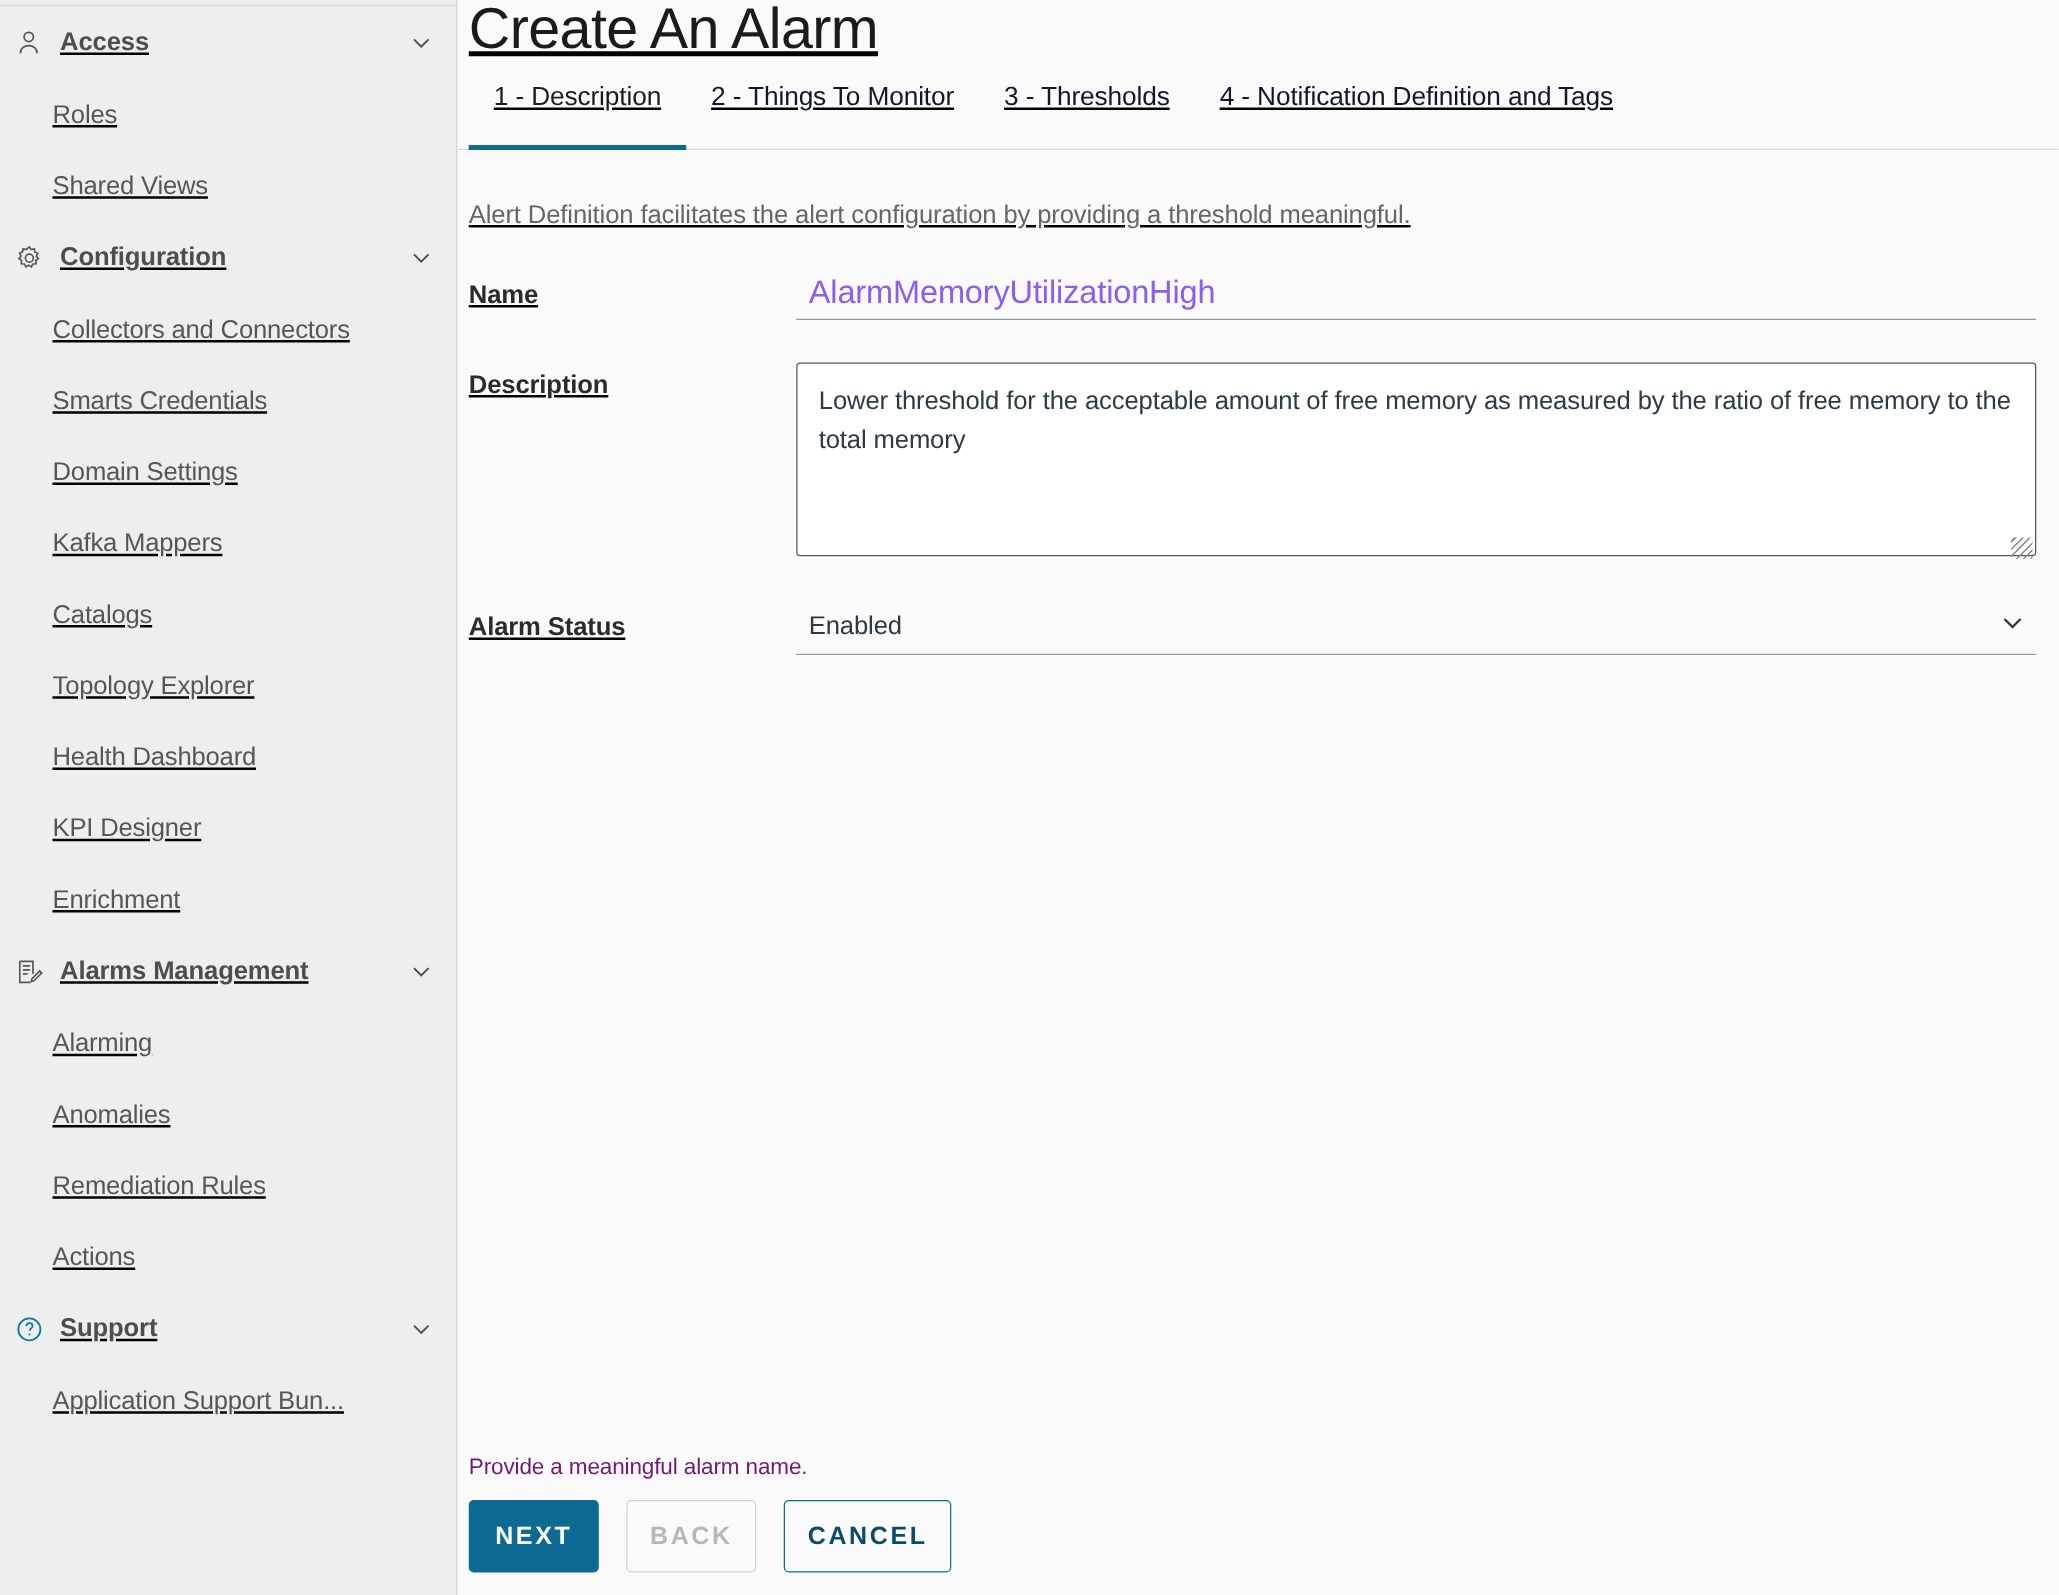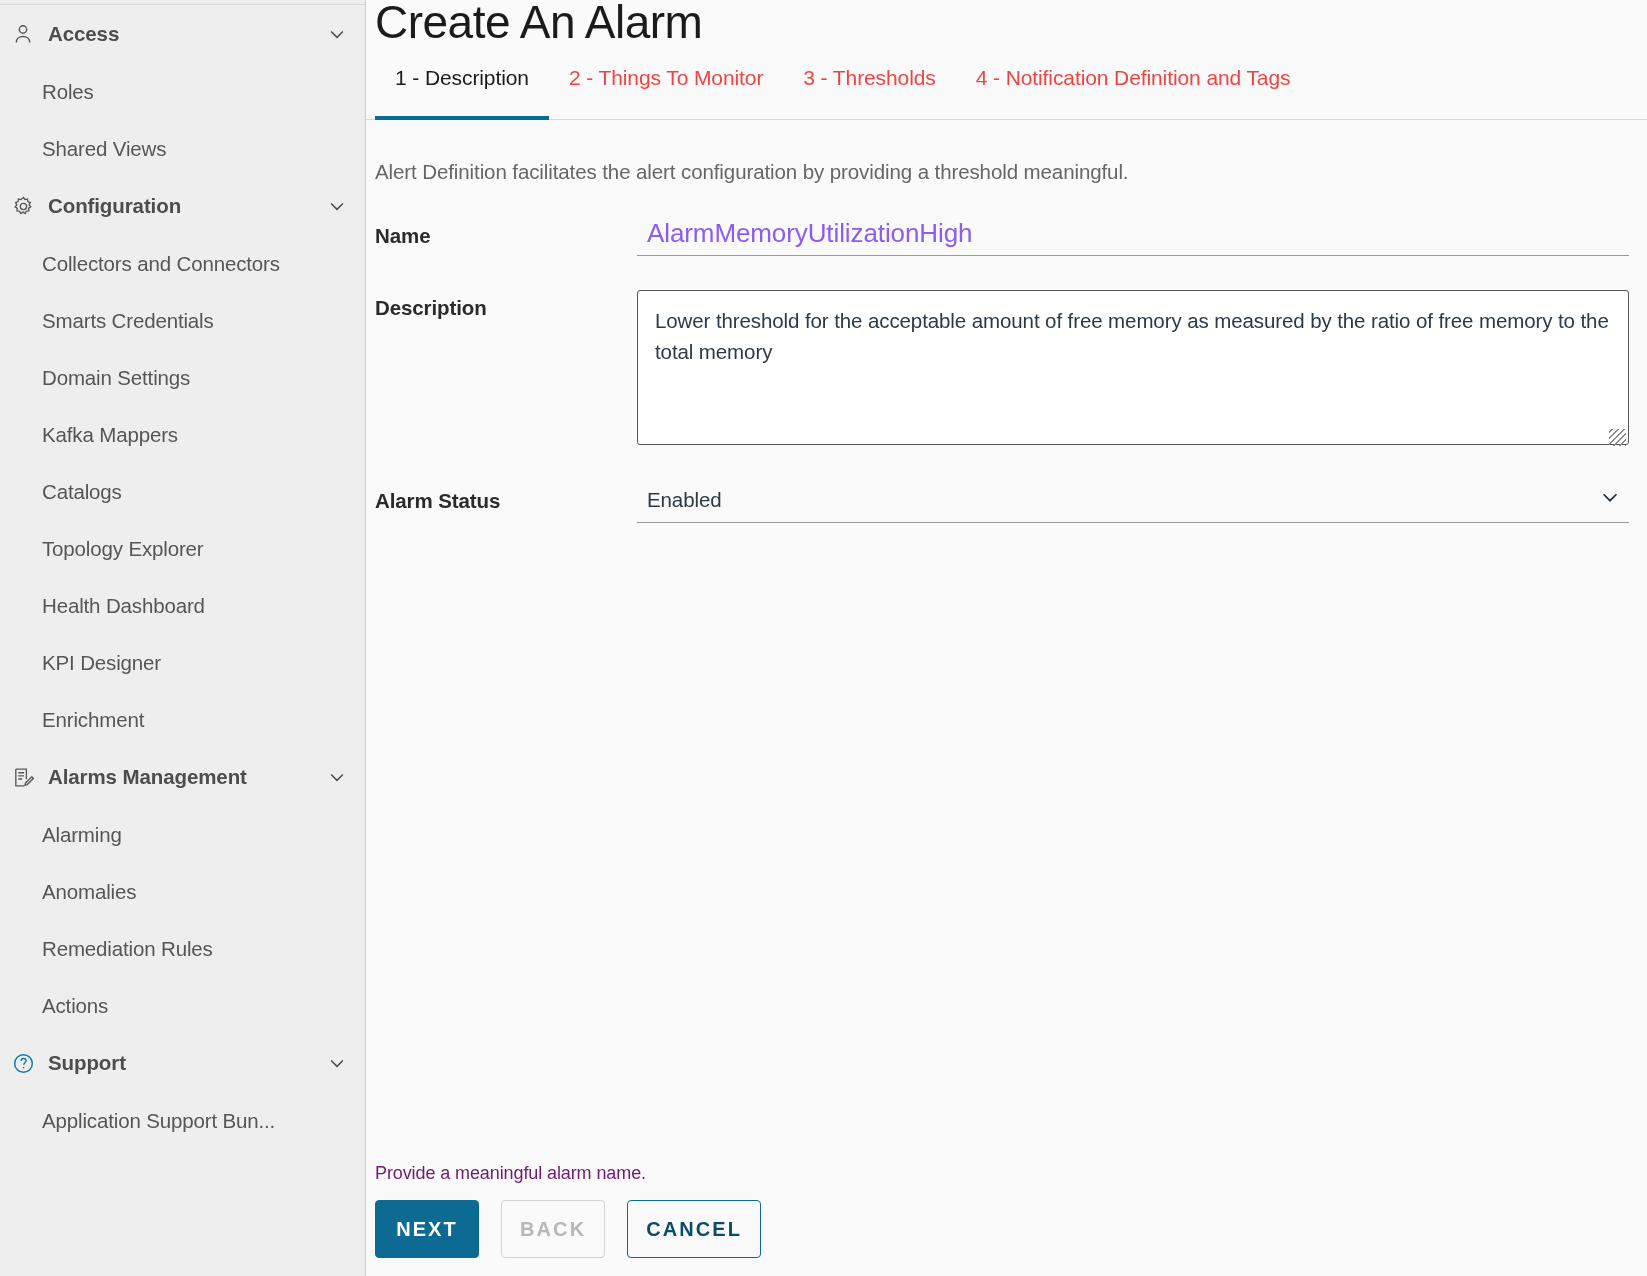--- a/index.html
+++ b/index.html
@@ -10,20 +10,21 @@
     overflow: hidden;
     font-family: "Liberation Sans", sans-serif;
     background: #fafafa;
   }
 
   #app {
     display: flex;
     width: 1647px;
     height: 1276px;
     background: #fafafa;
+    text-decoration: underline;
   }
 
   
   #sidebar {
     width: 366px;
     height: 1276px;
     background: #eeeeee;
     border-right: 1px solid #cccccc;
     position: relative;
     overflow: hidden;
@@ -107,21 +108,21 @@
 
   #tabs {
     display: flex;
     margin-top: 14px;
     padding-left: 9px;
     border-bottom: 1px solid #d9d9d9;
     height: 54px;
   }
   .tab {
     font-size: 21px;
-    color: #ef4444;
+    color: #0f172a;
     padding: 0 20px 14px 20px;
     white-space: nowrap;
     cursor: pointer;
     position: relative;
     letter-spacing: -0.1px;
   }
   .tab.active {
     color: #1b1b1b;
   }
   .tab.active::after {

